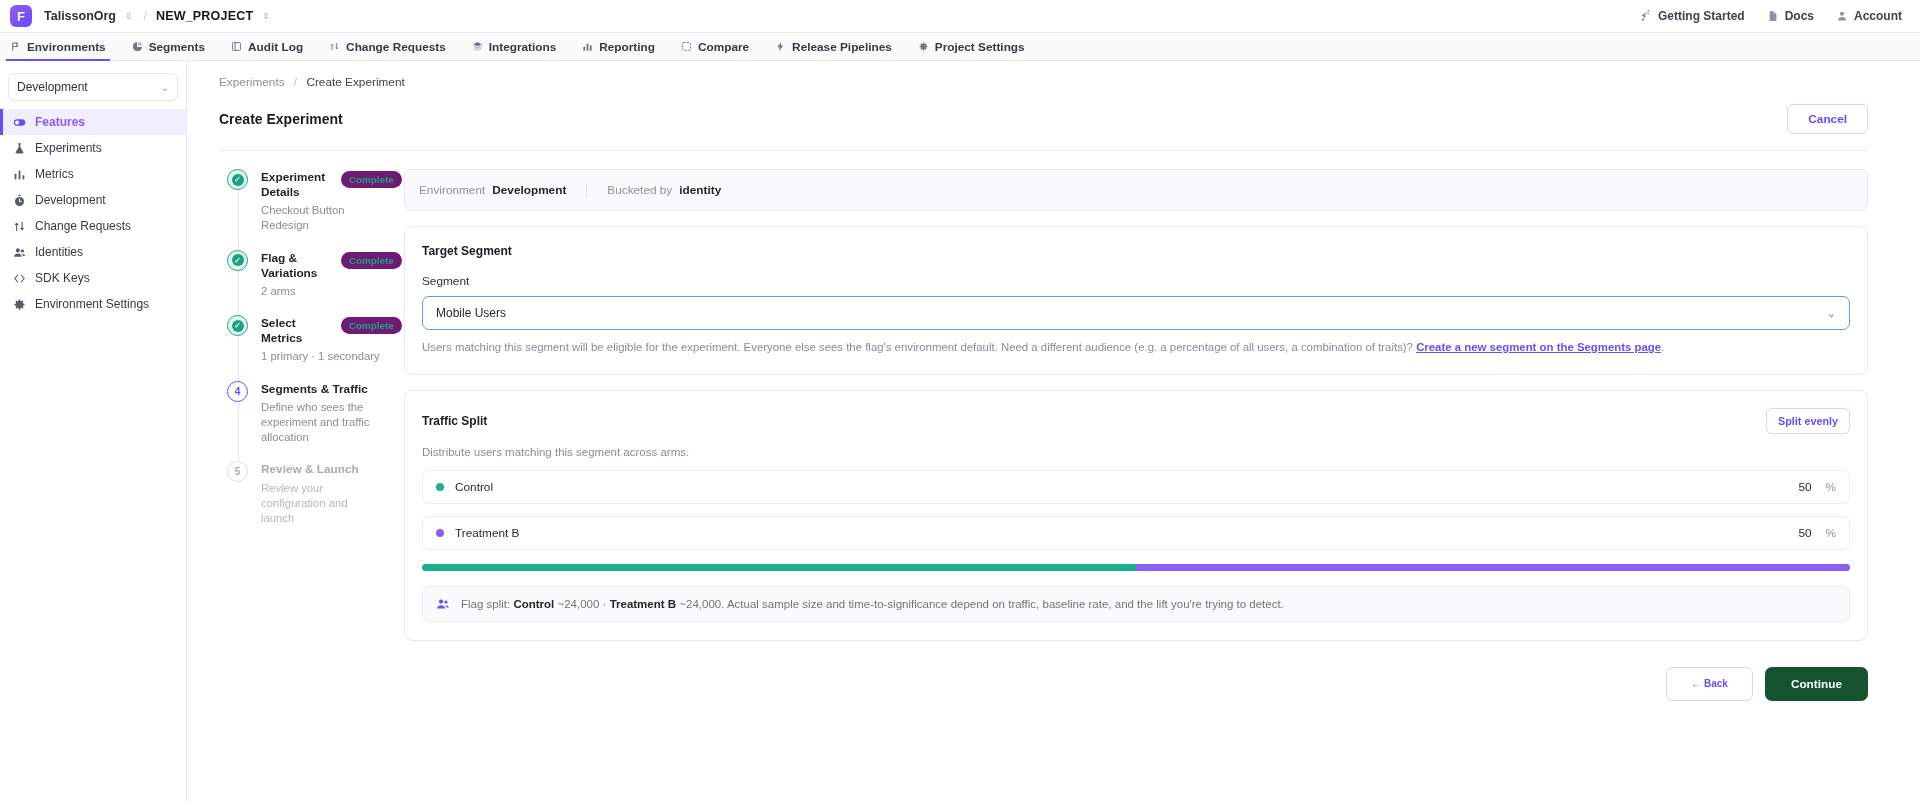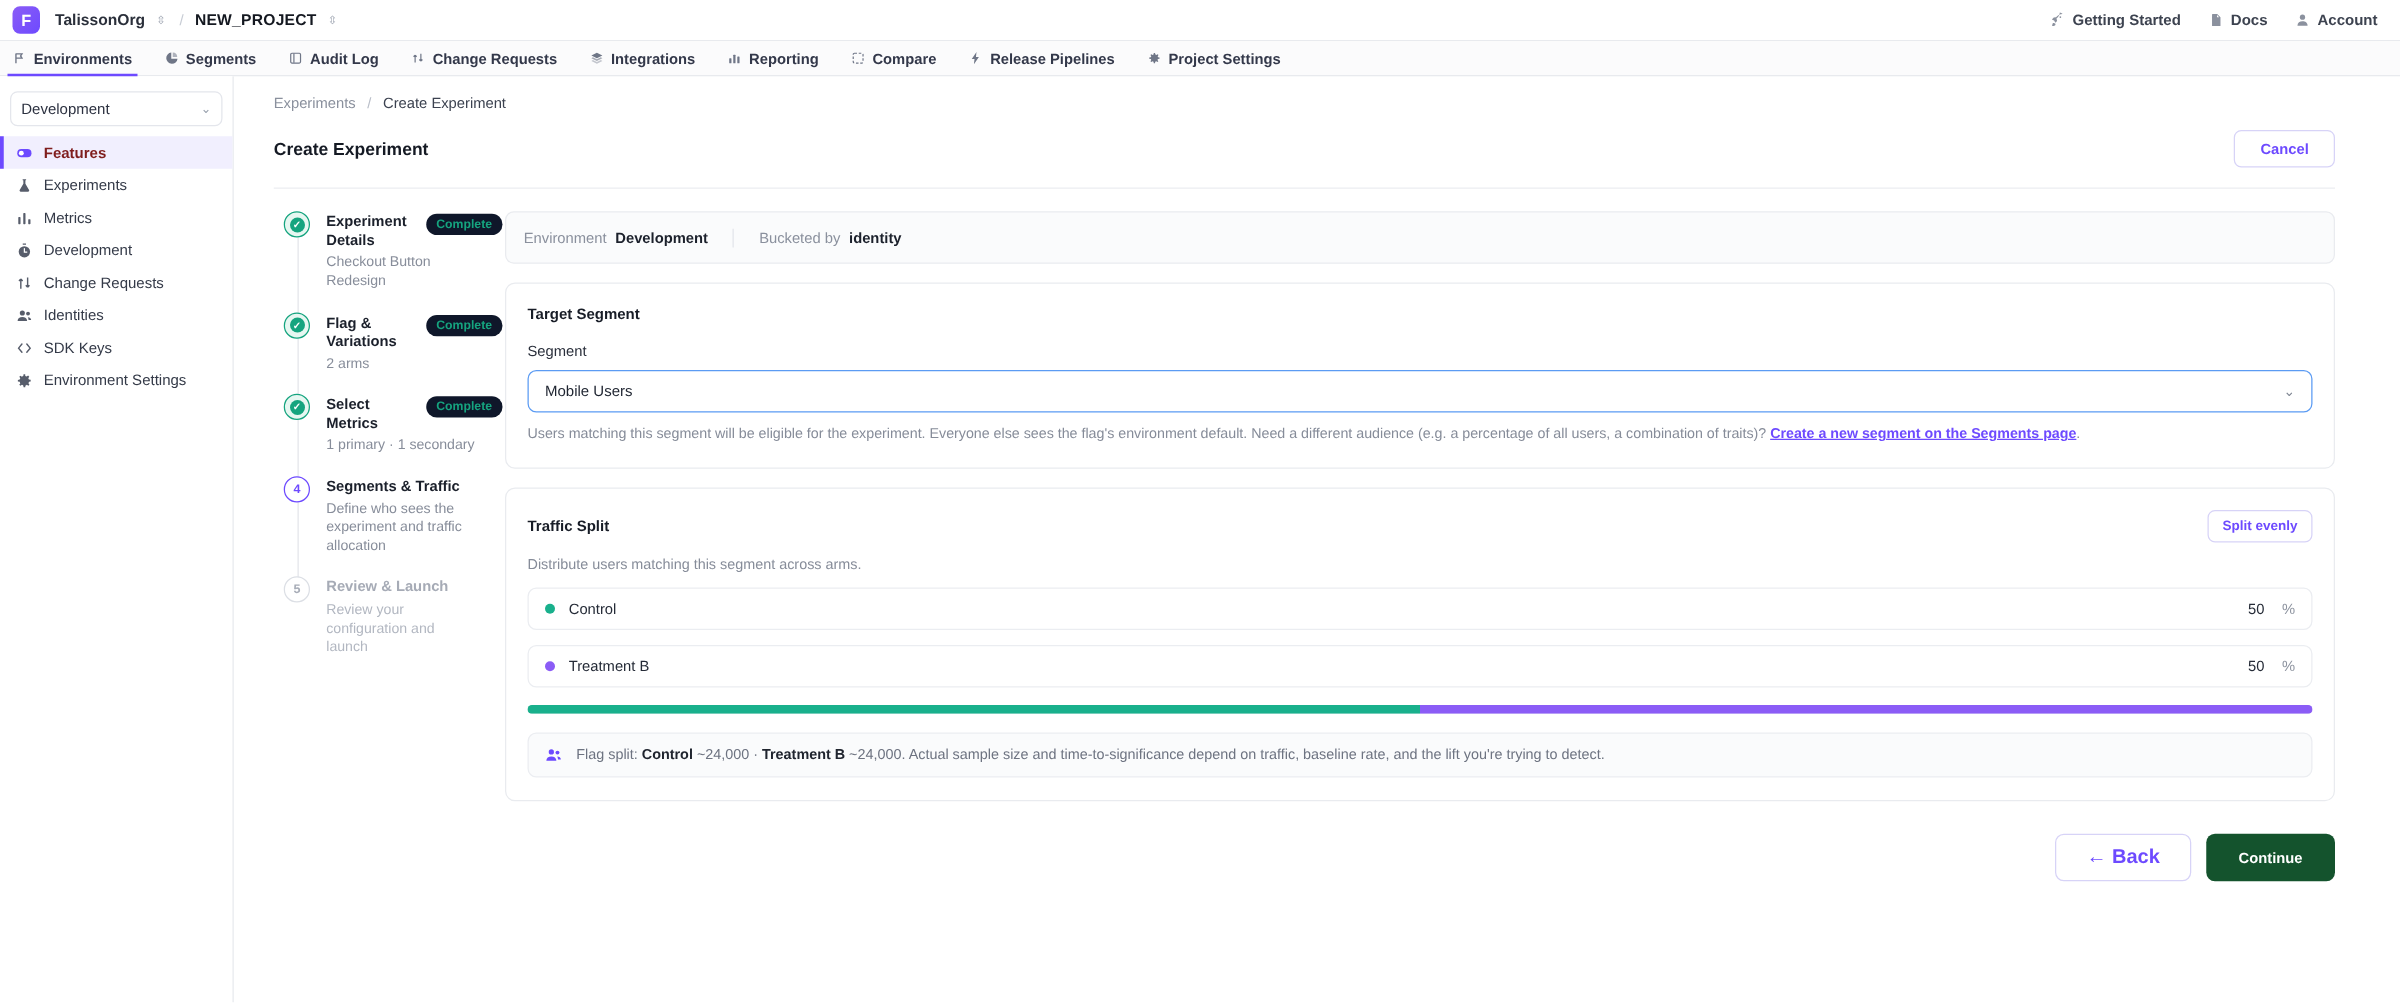--- a/index.html
+++ b/index.html
@@ -78,21 +78,21 @@
   .env-select .chev { margin-left: auto; color:#98a0ad; font-size:10px; }
   .side-item {
     display: flex; align-items: center; gap: 9px;
     height: 26px; padding: 0 12px; margin: 0 0 0 0;
     font-size: 12px; color: #343a48; cursor: pointer;
     position: relative;
   }
   .side-item + .side-item { margin-top: 0; }
   .side-list .side-item { margin-bottom: 0; }
   .side-item .s-ico { width: 14px; display: inline-flex; justify-content:center; color: #575d6b; }
-  .side-item.active { background: #f1effe; color: #7f1d1d; font-weight: 600; }
+  .side-item.active { background: #f1effe; color: #8b5cf6; font-weight: 600; }
   .side-item.active .s-ico { color: #6d4aff; }
   .side-item.active::before {
     content:""; position:absolute; left:0; top:0; bottom:0; width:2.5px; background:#6d4aff;
   }
   .side-list > div { margin-bottom: 0; }
   .side-list { display: flex; flex-direction: column; gap: 0; }
   .side-list .side-item { height: 26px; }
   
   .side-list .side-item { margin-bottom: 0; }
   .content { flex: 1; overflow: hidden; padding: 0 0 0 0; }
@@ -129,21 +129,21 @@
     width: 12px; height: 12px; border-radius: 50%; background: #15a47f;
     display:flex; align-items:center; justify-content:center; color:#fff; font-size:8px;
   }
   .bullet.current { border: 1.7px solid #6d4aff; color: #6d4aff; background:#fff; }
   .bullet.todo { border: 1.7px solid #dcdfe5; color: #a7acb7; background:#fff; }
   .step-body { padding-top: 1px; }
   .step-head { display: flex; align-items: flex-start; gap: 8px; flex-wrap: wrap; }
   .step-name { font-size: 11.8px; font-weight: 700; color: #1b202b; line-height: 1.28; max-width: 72px; }
   .step-name.muted { color: #a6abb6; }
   .badge {
-    font-size: 9.8px; font-weight: 700; color: #15a47f; background: #0f172a;
+    font-size: 9.8px; font-weight: 700; color: #15a47f; background: #701a75;
     border-radius: 10px; padding: 3px 8px; white-space: nowrap; margin-top: 1px;
   }
   .step-sub { font-size: 11.3px; color: #878d9a; margin-top: 3px; line-height: 1.35; max-width: 120px; }
   .step-sub.muted { color: #b2b7c1; }
   
   .panel { flex: 1; min-width: 0; }
   .env-strip {
     border: 1px solid #e9ebef; background: #fafbfc; border-radius: 7px;
     height: 42px; display: flex; align-items: center; padding: 0 14px;
     font-size: 11.8px; color: #8a909d; gap: 7px;
@@ -191,21 +191,21 @@
     margin-top: 15px; border: 1px solid #ebedf1; background: #fafbfc; border-radius: 7px;
     min-height: 34px; display: flex; align-items: center; gap: 11px; padding: 9px 13px;
     font-size: 11.5px; color: #6d7381; line-height: 1.4;
   }
   .note b { color: #20252f; font-weight: 700; }
   .note-ico { color: #6d4aff; flex: none; display: inline-flex; }
   
   .foot { display: flex; justify-content: flex-end; gap: 12px; margin-top: 26px; padding-bottom: 20px; }
   .btn-back {
     border: 1px solid #d7d3f7; background: #fff; color: #6d4aff;
-    font-size: 16px; font-weight: 700; border-radius: 7px; padding: 9px 24px; cursor: pointer;
+    font-size: 10px; font-weight: 700; border-radius: 7px; padding: 9px 24px; cursor: pointer;
   }
   .btn-continue {
     border: none; background: #14532d; color: #fff;
     font-size: 11.8px; font-weight: 700; border-radius: 7px; padding: 10px 26px; cursor: pointer;
   }
 </style>
 </head>
 <body>
 
 <div class="topbar">

